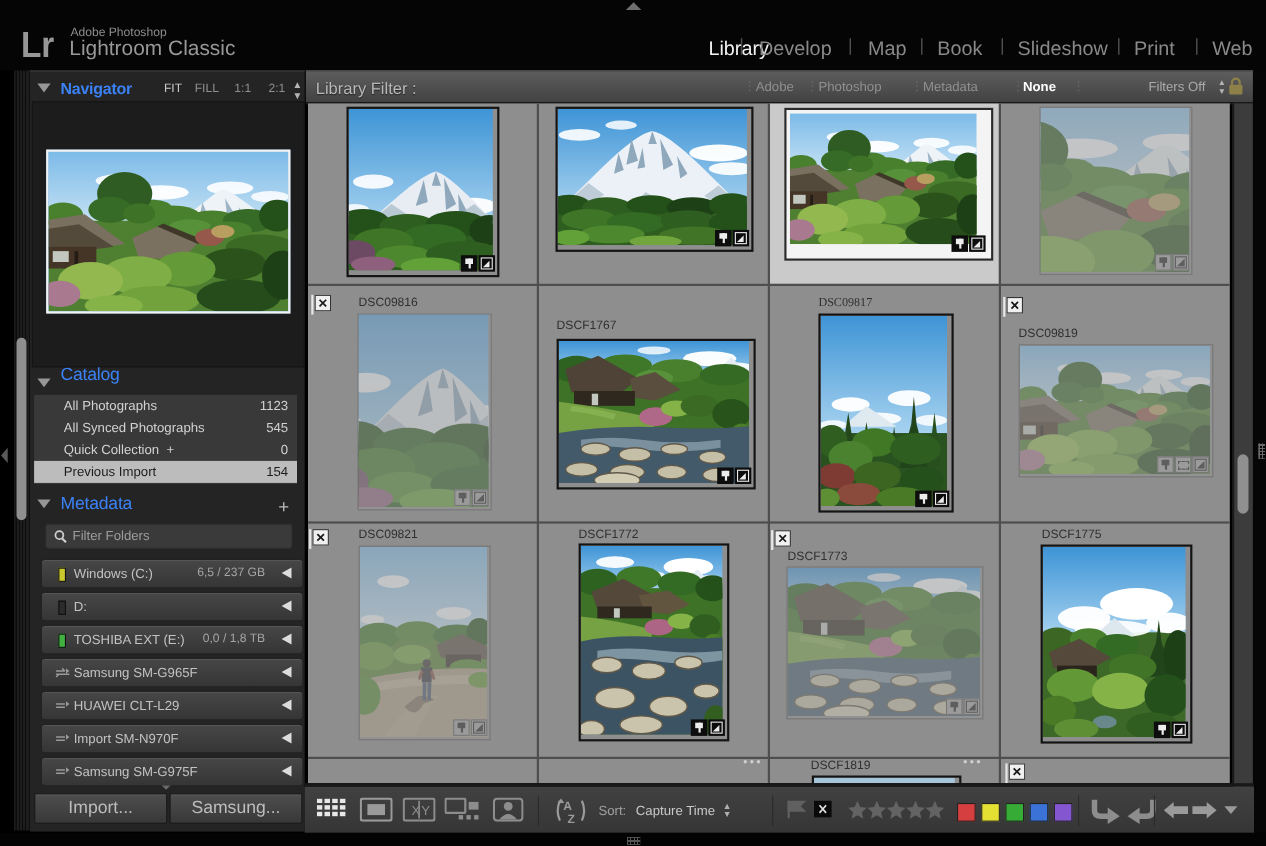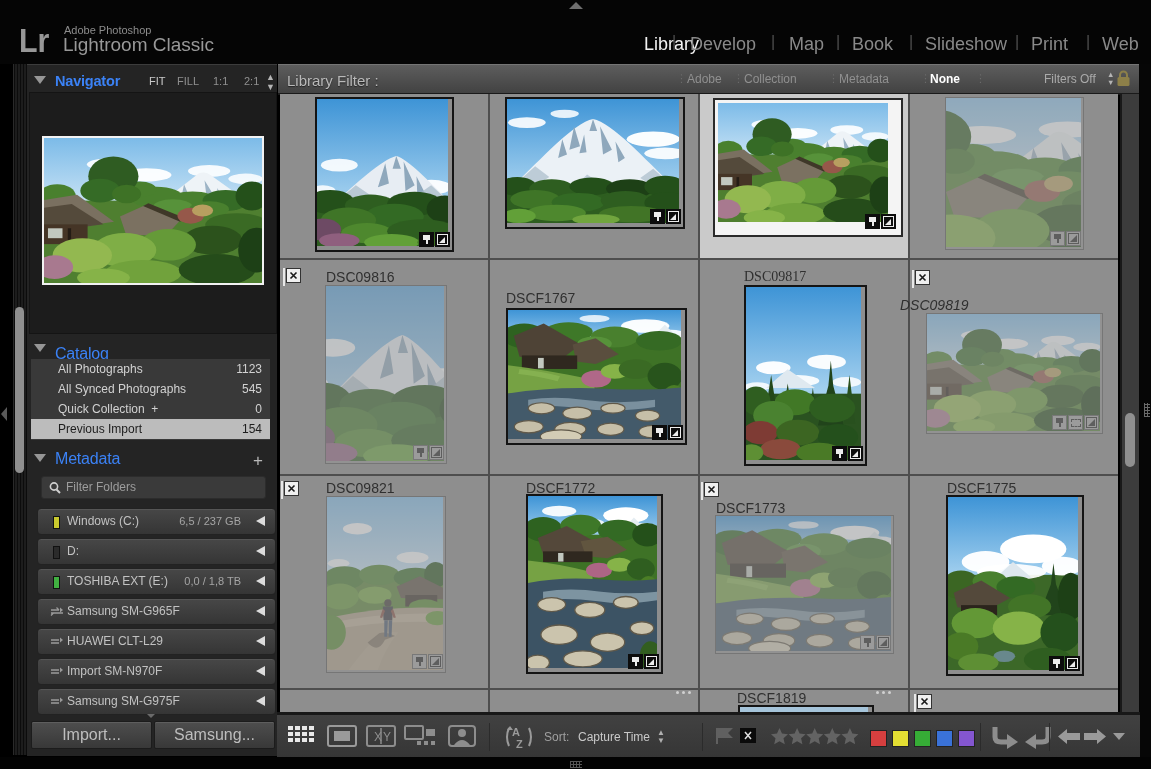--- a/index.html
+++ b/index.html
@@ -44,21 +44,21 @@
 #lfttl{left:9px;top:7px;font-size:15px;font-weight:400;color:#b9b9b9;text-shadow:0 1px 1px #222;}
 .fopt{top:7px;font-size:12px;color:#909090;}
 .fopt.on{color:#fff;font-weight:bold;}
 .fsep{top:7px;font-size:11px;color:#6a6a6a;}
 #foff{left:766px;top:7px;font-size:12px;color:#aaa;}
 
 #grid{left:280px;top:94px;width:838px;height:618px;background:#8e8e8e;overflow:hidden;}
 .gv{position:absolute;top:0;width:2px;height:618px;background:#4e4e4e;}
 .gh{position:absolute;left:0;width:838px;height:2px;background:#4e4e4e;}
 #selcell{left:420px;top:0;width:208px;height:164px;background:#cacaca;}
-.lbl{position:absolute;font-size:14px;color:#303030;}
+.lbl{position:absolute;font-size:11px;color:#303030;}
 .ph{position:absolute;overflow:hidden;}
 .fade{position:absolute;left:0;top:0;width:100%;height:100%;background:rgba(150,150,150,0.55);}
 .xb{position:absolute;width:13px;height:13px;background:#f0f0f0;border:1px solid #333;}
 .xb:before{content:"";position:absolute;left:-4px;top:-1px;width:2px;height:18px;background:#e8e8e8;}
 .xb svg{position:absolute;left:1px;top:1px;}
 .dots{position:absolute;width:18px;height:4px;}
 .dots i{float:left;width:3px;height:3px;border-radius:50%;background:#d0d0d0;margin-right:3px;}
 .pb2{border:2px solid #141414;}
 .pb1{border:1px solid #767676;}
 .bdg,.bdgf{position:absolute;right:2px;bottom:2px;width:32px;height:16px;}
@@ -122,21 +122,21 @@
   <div class="abs navops" style="left:150px;top:10px;">FILL</div>
   <div class="abs navops" style="left:186px;top:10px;">1:1</div>
   <div class="abs navops" style="left:217px;top:10px;">2:1</div>
   <div class="abs navops" style="left:239px;top:7px;font-size:9px;color:#b5b5b5;">▲<br>▼</div>
   <div class="abs" id="navbody"></div>
   <div class="abs" id="navimg"><svg width="218" height="145" viewBox="0 0 330 220" preserveAspectRatio="none">
         <use href="#sym-garden" width="330" height="220"></use>
       </svg></div>
 
   <div class="abs tri-d" style="left:7px;top:279px;"></div>
-  <div class="abs ph-hdr" style="left:28px;top:280px;font-size:16px;font-weight:400;">Catalog</div>
+  <div class="abs ph-hdr" style="left:28px;top:267px;font-size:16px;font-weight:400;">Catalog</div>
   <div class="abs" id="catbox">
     <div class="crow">All Photographs<span class="num">1123</span></div>
     <div class="crow">All Synced Photographs<span class="num">545</span></div>
     <div class="crow">Quick Collection&nbsp;&nbsp;+<span class="num">0</span></div>
     <div class="crow sel">Previous Import<span class="num">154</span></div>
   </div>
 
   <div class="abs tri-d" style="left:7px;top:389px;"></div>
   <div class="abs ph-hdr" style="left:28px;top:385px;font-size:16px;font-weight:400;">Metadata</div>
   <div class="abs" style="left:226px;top:386px;font-size:17px;color:#b9b9b9;">+</div>
@@ -198,21 +198,21 @@
   <div class="abs" style="left:120px;top:649px;width:0;height:0;border-left:4px solid transparent;border-right:4px solid transparent;border-top:4px solid #6a6a6a;"></div>
   <div class="abs btn" style="left:4px;">Import...</div>
   <div class="abs btn" style="left:127px;">Samsung...</div>
 </div>
 
 <div class="abs" id="filterbar">
   <div class="abs" id="lfttl">Library Filter :</div>
   <div class="abs fsep" style="left:398px;">⋮</div>
   <div class="abs fopt" style="left:409px;">Adobe</div>
   <div class="abs fsep" style="left:455px;">⋮</div>
-  <div class="abs fopt" style="left:466px;">Collection</div>
+  <div class="abs fopt" style="left:466px;">Photoshop</div>
   <div class="abs fsep" style="left:550px;">⋮</div>
   <div class="abs fopt" style="left:561px;">Metadata</div>
   <div class="abs fsep" style="left:642px;">⋮</div>
   <div class="abs fopt on" style="left:652px;">None</div>
   <div class="abs fsep" style="left:697px;">⋮</div>
   <div class="abs" id="foff">Filters Off</div>
   <div class="abs" style="left:829px;top:6px;font-size:7.5px;color:#b5b5b5;line-height:8px;">▲<br>▼</div>
   <svg class="abs" style="left:838px;top:5px;" width="15" height="17" viewBox="0 0 15 17">
       <rect x="1.5" y="7" width="12" height="9" rx="1.5" fill="#8d8049"></rect>
       <path d="M4 7 V5 a3.5 3.5 0 0 1 7 0 V7" fill="none" stroke="#8d8049" stroke-width="2"></path>
@@ -300,21 +300,21 @@
     <div class="bdg">
         <span class="b1"></span>
         <span class="b2"></span>
       </div>
   </div>
   <div class="xb" style="left:635px;top:176px;">
       <svg width="11" height="11" viewBox="0 0 11 11">
         <path d="M2.5 2.5 L8.5 8.5 M8.5 2.5 L2.5 8.5" stroke="#1a1a1a" stroke-width="1.6"></path>
       </svg>
     </div>
-  <div class="lbl" style="left:620px;top:203px;font-style:italic;">DSC09819</div>
+  <div class="lbl" style="left:646px;top:203px;">DSC09819</div>
   <div class="ph pb1" style="left:646px;top:219px;width:175px;height:119px;">
     <svg width="173" height="117" viewBox="0 0 330 220" preserveAspectRatio="none">
         <use href="#sym-garden" width="330" height="220"></use>
       </svg>
     <div class="fade"></div>
     <div class="bdgf b3">
         <span class="b1"></span>
         <span class="bc"></span>
         <span class="b2"></span>
       </div>

